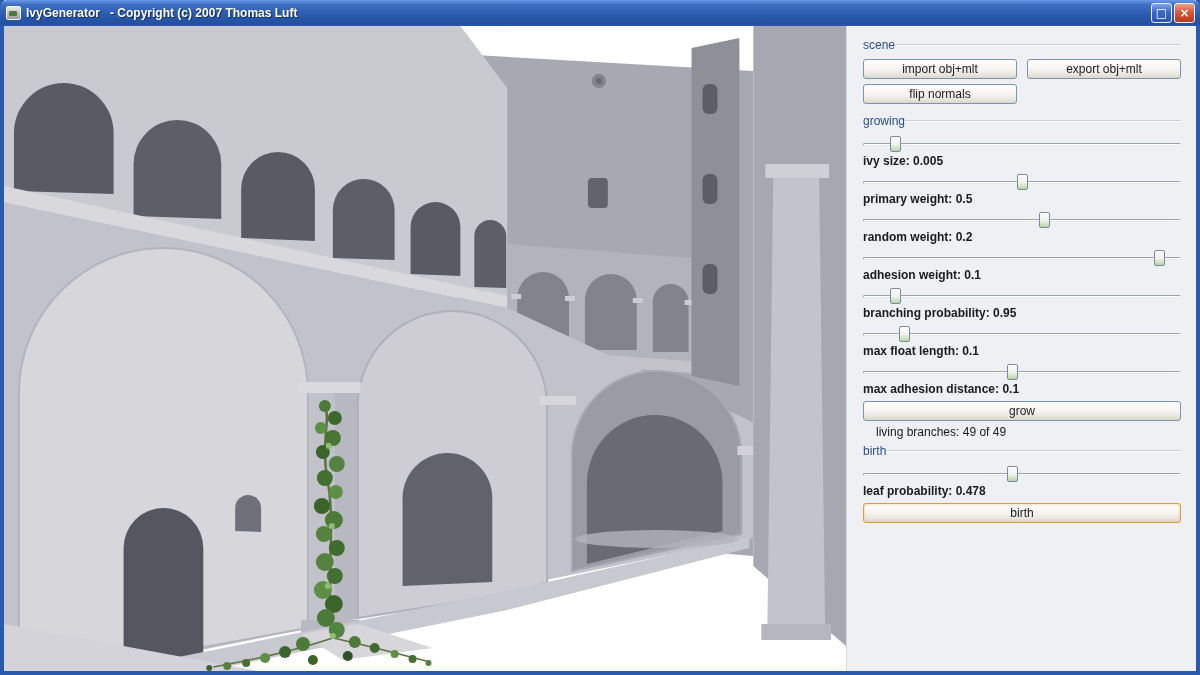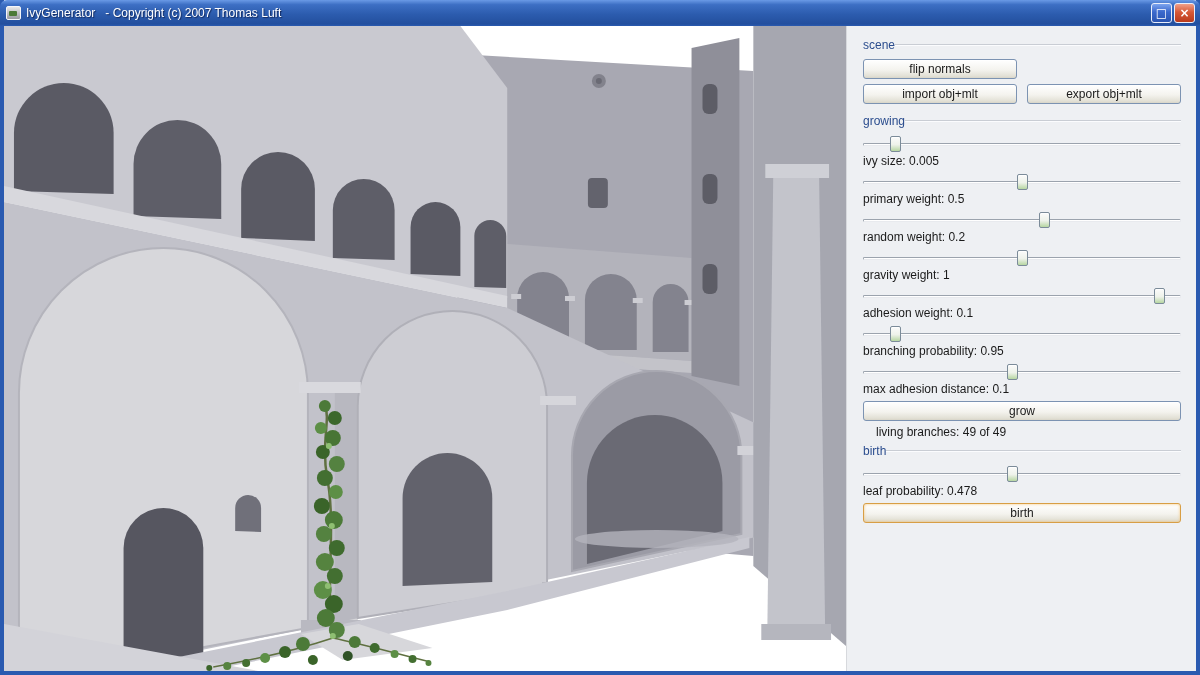--- a/index.html
+++ b/index.html
@@ -28,21 +28,21 @@
     width: 15px; height: 14px; margin-right: 5px;
     background: linear-gradient(180deg,#e8e8e8,#9a9aa2);
     border: 1px solid #f4f6fa; border-radius: 2px;
     position: relative;
   }
   .app-icon::after {
     content: ""; position: absolute; left: 2px; top: 4px;
     width: 8px; height: 5px; background: #4c7a38; border-radius: 1px;
   }
   .title-text {
-    color: #ffffff; font-size: 12px; font-weight: normal;
+    color: #ffffff; font-size: 12px; font-weight: bold;
     text-shadow: 1px 1px 1px #12295e;
     white-space: pre; overflow: hidden; flex: 1;
   }
   .tb-buttons { display: flex; gap: 2px; }
   .tb-btn {
     width: 21px; height: 20px; border-radius: 3px;
     border: 1px solid #e9eefb;
     color: #fff; font-size: 12px; line-height: 18px; text-align: center;
     font-family: "DejaVu Sans", sans-serif;
     cursor: default; user-select: none;
@@ -75,21 +75,21 @@
     background: linear-gradient(180deg, #ffffff 0%, #f4f3ee 55%, #e2e0d5 90%, #d8d5c8 100%);
     border: 1px solid #7c93b2; border-radius: 3px;
     box-shadow: inset 0 1px 0 #ffffff;
     cursor: default;
   }
   .xp-btn.half { width: 154px; }
   .spacer-half { width: 154px; }
   .xp-btn.wide { width: 100%; display: block; margin: 3px 0 2px 0; }
   .xp-btn.focused { border: 1px solid #d89e45; box-shadow: inset 0 0 3px #f3c579; }
 
-  .param { margin-bottom: 4px; }
+  .param { margin-bottom: 4px; font-weight: bold; }
   .slider { position: relative; height: 17px; width: 100%; }
   .slider .groove {
     position: absolute; left: 0; right: 0; top: 8px; height: 3px;
     background: #ffffff; border: 1px solid #9ba3ad; border-bottom-color: #e8eaee; border-right-color: #e8eaee;
     border-radius: 2px;
   }
   .slider .handle {
     position: absolute; top: 1px; width: 11px; height: 16px;
     background: linear-gradient(180deg, #fbfbfb 0%, #eef2ea 55%, #b7d6a2 100%);
     border: 1px solid #7b8b99; border-radius: 2px;
@@ -235,26 +235,26 @@
     </div>
 
     <div class="panel">
 
       <div>
         <div class="group-header">
           <span class="group-label">scene</span>
           <span class="group-line"></span>
         </div>
         <div class="btn-row">
+          <button class="xp-btn half">import obj+mlt</button>
+          <button class="xp-btn half">export obj+mlt</button>
+        </div>
+        <div class="btn-row">
           <button class="xp-btn half">flip normals</button>
           <span class="spacer-half"></span>
-        </div>
-        <div class="btn-row">
-          <button class="xp-btn half">import obj+mlt</button>
-          <button class="xp-btn half">export obj+mlt</button>
         </div>
       </div>
 
       <div style="margin-top:10px;">
         <div class="group-header">
           <span class="group-label">growing</span>
           <span class="group-line"></span>
         </div>
 
         <div class="param">
@@ -274,44 +274,44 @@
         </div>
 
         <div class="param">
           <div class="slider">
             <div class="groove"></div>
             <div class="handle" style="left: calc(57% - 5px);"></div>
           </div>
           <div class="param-label">random weight: 0.2</div>
         </div>
 
-        <div class="param">
-          <div class="slider">
-            <div class="groove"></div>
-            <div class="handle" style="left: calc(50% - 5px);"></div>
-          </div>
-          <div class="param-label">gravity weight: 1</div>
-        </div>
 
         <div class="param">
           <div class="slider">
             <div class="groove"></div>
             <div class="handle" style="left: calc(93% - 5px);"></div>
           </div>
           <div class="param-label">adhesion weight: 0.1</div>
         </div>
 
         <div class="param">
           <div class="slider">
             <div class="groove"></div>
             <div class="handle" style="left: calc(10% - 5px);"></div>
           </div>
           <div class="param-label">branching probability: 0.95</div>
         </div>
 
+        <div class="param">
+          <div class="slider">
+            <div class="groove"></div>
+            <div class="handle" style="left: calc(13% - 5px);"></div>
+          </div>
+          <div class="param-label">max float length: 0.1</div>
+        </div>
 
         <div class="param">
           <div class="slider">
             <div class="groove"></div>
             <div class="handle" style="left: calc(47% - 5px);"></div>
           </div>
           <div class="param-label">max adhesion distance: 0.1</div>
         </div>
 
         <button class="xp-btn wide">grow</button>

